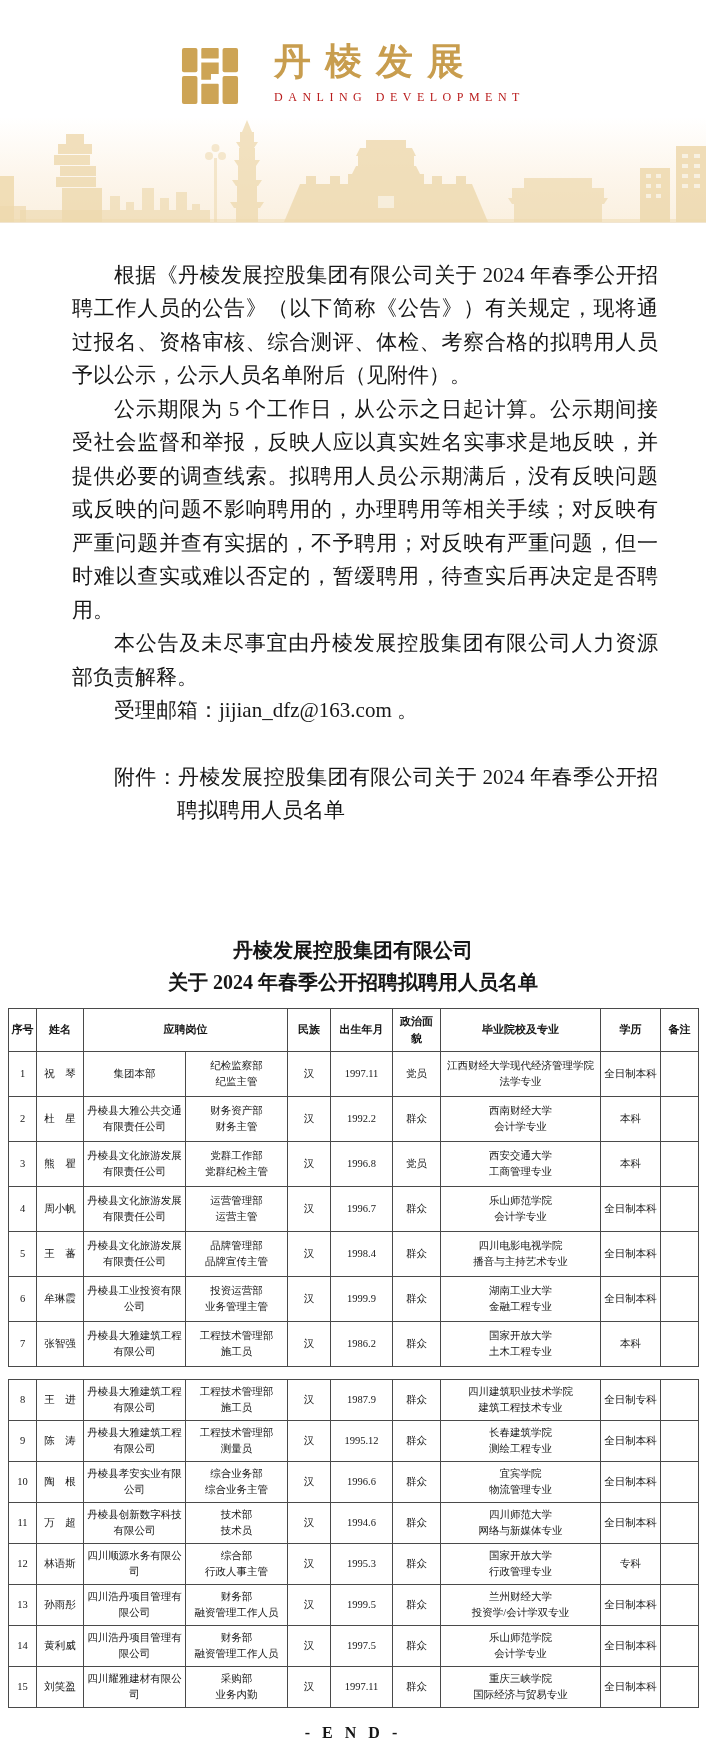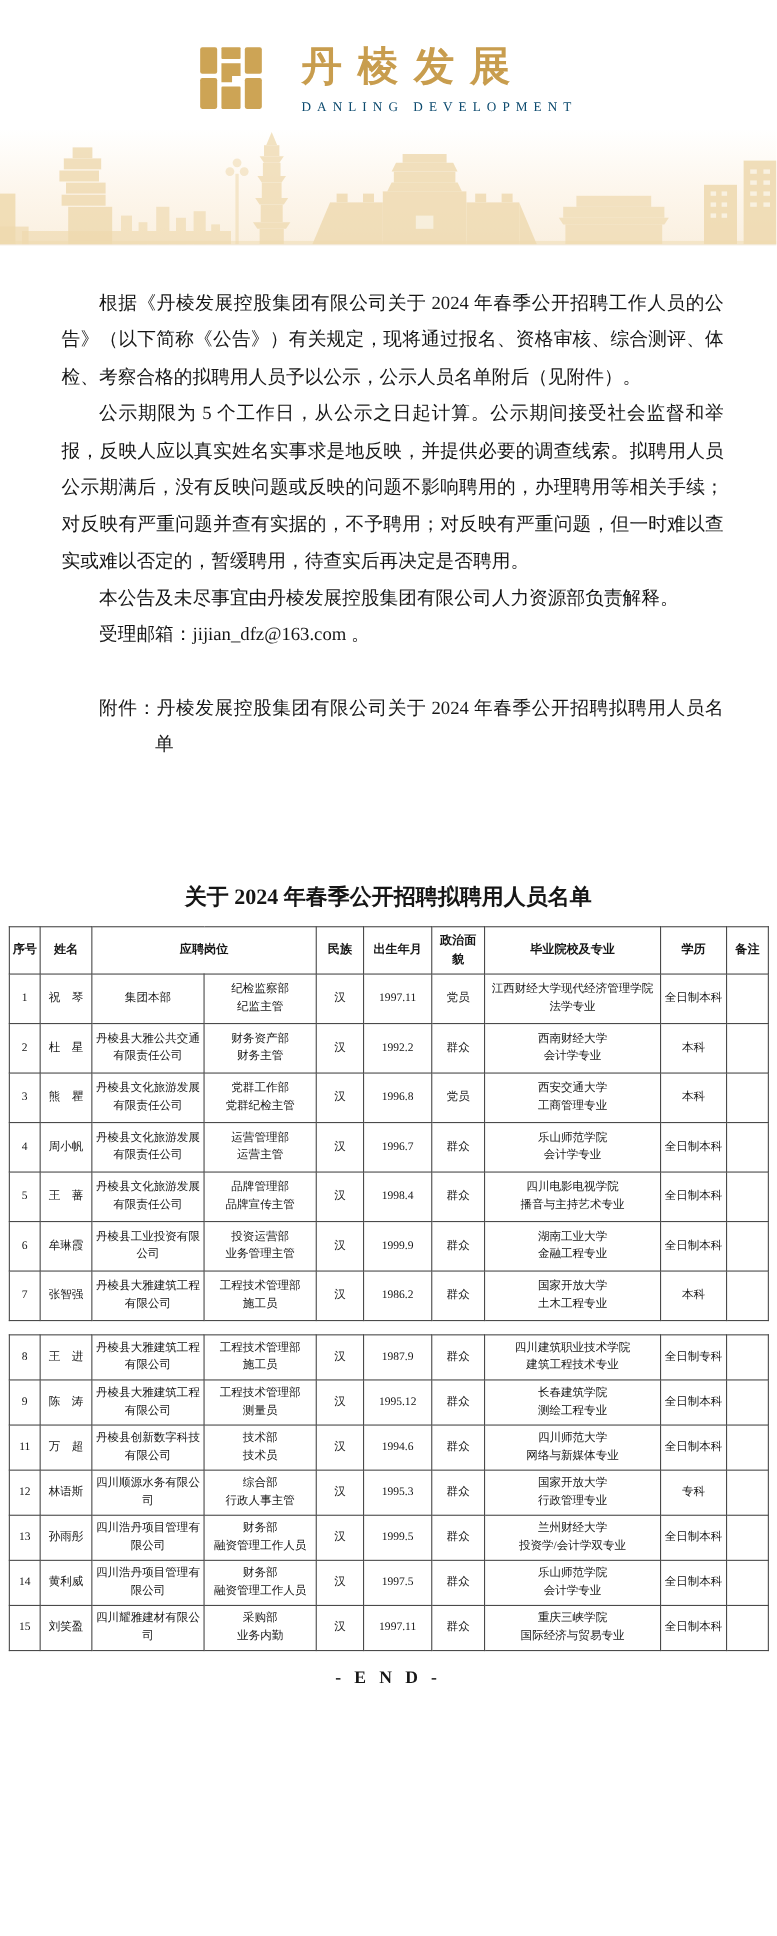--- a/index.html
+++ b/index.html
@@ -4,42 +4,42 @@
 <style>
   * { box-sizing: border-box; margin: 0; padding: 0; }
   html,body { background:#ffffff; }
   body {
     width:706px; height:1760px; margin:0 auto; overflow:hidden;
     font-family:"Liberation Serif","DejaVu Serif",serif; color:#161616;
   }
 
   
   .header { padding-top:42px; }
-  .logo-row { display:flex; align-items:flex-start; justify-content:center; gap:35px; }
+  .logo-row { display:flex; align-items:flex-end; justify-content:center; gap:35px; }
   .logo-mark { width:58px; height:58px; flex:0 0 auto; }
   .brand-text { text-align:left; }
   .brand-cn {
     font-size:37px; font-weight:700; color:#c89d4e; letter-spacing:14px;
     line-height:1.1; white-space:nowrap;
   }
   .brand-en {
-    font-size:12px; color:#0c4a6e; letter-spacing:5.5px; margin-top:7px;
+    font-size:12px; color:#b91c1c; letter-spacing:5.5px; margin-top:7px;
     font-family:"Liberation Serif",serif;
   }
 
   
   .banner {
     position:relative; height:106px; margin-top:12px;
     background:linear-gradient(180deg,#ffffff 0%,#fdf6ec 55%,#faf0e0 100%);
     border-bottom:1px solid #f1e5d1;
   }
   .banner svg { position:absolute; left:0; bottom:0; display:block; }
 
   
-  .content { padding:36px 48px 0 56px; font-size:17px; line-height:33.5px; text-align:justify; }
+  .content { padding:36px 48px 0 72px; font-size:21px; line-height:33.5px; text-align:justify; }
   .para { text-indent:2em; }
   .contact-line { text-indent:2em; }
   .attachment { margin-top:33px; padding-left:5em; text-indent:-3em; }
 
   
   .table-title { margin-top:106px; text-align:center; font-weight:700; font-size:20px; line-height:32px; }
 
   
   .roster-wrap { margin:10px 8px 0 8px; }
   table.roster { width:690px; border-collapse:collapse; table-layout:fixed;padding-left:28px; }
@@ -174,20 +174,21 @@
 
 <div class="content">
   <p class="para">根据《丹棱发展控股集团有限公司关于 2024 年春季公开招聘工作人员的公告》（以下简称《公告》）有关规定，现将通过报名、资格审核、综合测评、体检、考察合格的拟聘用人员予以公示，公示人员名单附后（见附件）。</p>
   <p class="para">公示期限为 5 个工作日，从公示之日起计算。公示期间接受社会监督和举报，反映人应以真实姓名实事求是地反映，并提供必要的调查线索。拟聘用人员公示期满后，没有反映问题或反映的问题不影响聘用的，办理聘用等相关手续；对反映有严重问题并查有实据的，不予聘用；对反映有严重问题，但一时难以查实或难以否定的，暂缓聘用，待查实后再决定是否聘用。</p>
   <p class="para">本公告及未尽事宜由丹棱发展控股集团有限公司人力资源部负责解释。</p>
   <p class="contact-line">受理邮箱：jijian_dfz@163.com 。</p>
   <p class="attachment">附件：丹棱发展控股集团有限公司关于 2024 年春季公开招聘拟聘用人员名单</p>
 </div>
 
 <div class="table-title">
+  <div>丹棱发展控股集团有限公司</div>
   <div>关于 2024 年春季公开招聘拟聘用人员名单</div>
 </div>
 
 <div class="roster-wrap">
   <table class="roster sec1">
     <colgroup>
       <col style="width:28px">
         <col style="width:47px">
         <col style="width:102px">
         <col style="width:102px">
@@ -385,20 +386,38 @@
     <td>1995.12</td>
     <td>群众</td>
     <td>
       <span class="cell-line">长春建筑学院</span>
       <span class="cell-line">测绘工程专业</span>
     </td>
     <td>全日制本科</td>
     <td></td>
   </tr>
         <tr>
+    <td>10</td>
+    <td>陶　根</td>
+    <td>丹棱县孝安实业有限公司</td>
+    <td>
+      <span class="cell-line">综合业务部</span>
+      <span class="cell-line">综合业务主管</span>
+    </td>
+    <td>汉</td>
+    <td>1996.6</td>
+    <td>群众</td>
+    <td>
+      <span class="cell-line">宜宾学院</span>
+      <span class="cell-line">物流管理专业</span>
+    </td>
+    <td>全日制本科</td>
+    <td></td>
+  </tr>
+        <tr>
     <td>11</td>
     <td>万　超</td>
     <td>丹棱县创新数字科技有限公司</td>
     <td>
       <span class="cell-line">技术部</span>
       <span class="cell-line">技术员</span>
     </td>
     <td>汉</td>
     <td>1994.6</td>
     <td>群众</td>

